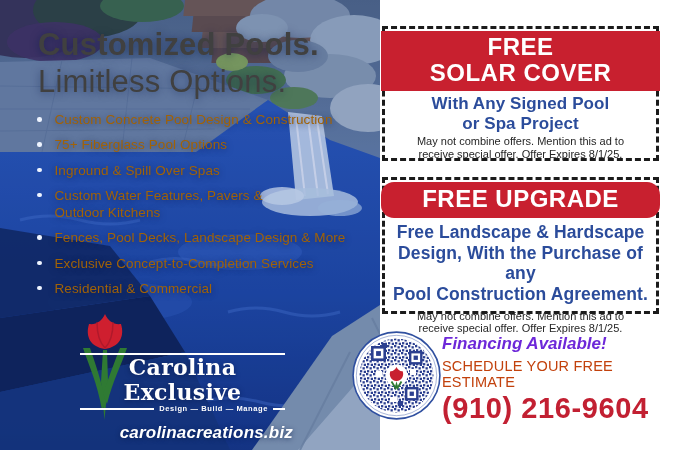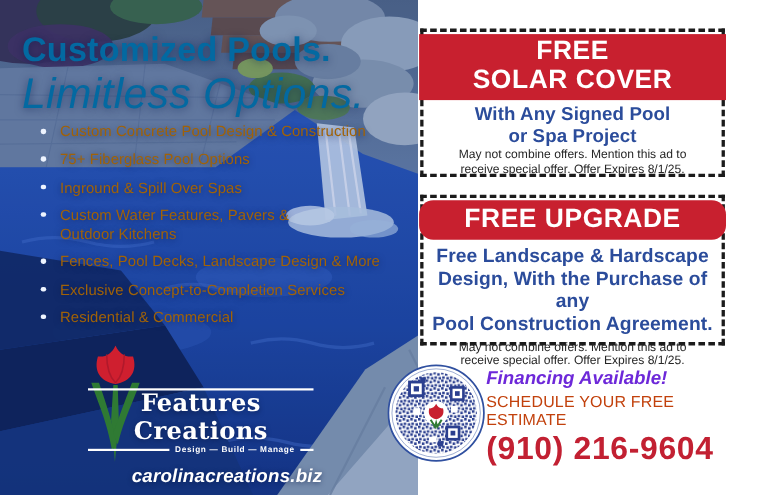--- a/index.html
+++ b/index.html
@@ -6,24 +6,24 @@
   * { box-sizing:border-box; }
   .ad {
     position:relative; width:690px; height:450px; background:#ffffff;
     font-family:"Liberation Sans", sans-serif; overflow:hidden;
   }
 
   
   .photo-panel { position:absolute; left:0; top:0; width:380px; height:450px; overflow:hidden; }
   .scene { position:absolute; left:0; top:0; width:380px; height:450px; display:block; }
 
-  .headline { position:absolute; left:20px; top:28px; color:#0369a1; z-index:3;
+  .headline { position:absolute; left:38px; top:28px; color:#404040; z-index:3;
               text-shadow:0 1px 8px rgba(8,24,70,.55); }
   .headline-primary { font-size:31px; font-weight:700; line-height:1.08; letter-spacing:.2px; }
-  .headline-secondary { font-size:39px; font-style:italic; font-weight:400; line-height:1.08; letter-spacing:.2px; margin-top:4px; }
+  .headline-secondary { font-size:31px; font-weight:400; line-height:1.08; letter-spacing:.2px; margin-top:4px; }
 
   .features { position:absolute; left:37px; top:111px; z-index:3; margin:0; padding:0; list-style:none;
               color:#a16207; text-shadow:0 1px 6px rgba(8,24,70,.55); }
   .features li { display:flex; align-items:flex-start; margin-bottom:8px; font-size:13.5px; line-height:1.28; }
   .features .dot { width:4.5px; height:4.5px; border-radius:50%; background:#eef4ff; margin:6px 13px 0 0; flex:none; }
   .features .txt { white-space:pre-line; letter-spacing:.1px; }
 
   .logo { position:absolute; left:80px; top:312px; width:205px; z-index:3; color:#fff; }
   .tulip-icon { position:absolute; left:-7px; top:2px; width:64px; height:110px; z-index:1; }
   .logo-text { position:relative; z-index:2; margin-top:41px; }
@@ -189,21 +189,21 @@
       <svg class="tulip-icon" viewBox="0 0 64 110">
         <path d="M34 36 L30 36 L28 68 L31.5 106 L35 68 Z" fill="#2f7a33"></path>
         <path d="M10 34 C16 52 24 68 29 96 L33 88 C27 62 21 46 17 34 Z" fill="#2f7a33"></path>
         <path d="M54 34 C48 52 40 66 34 90 L30 80 C37 60 43 44 47 34 Z" fill="#2f7a33"></path>
         <path d="M32 0 C29 7 23 11 16 10 C12 23 18 33 32 35 C46 33 52 23 48 10 C41 11 35 7 32 0 Z" fill="#cf1f2f"></path>
         <path d="M24 8 C24 20 27 29 32 34" stroke="#a8182a" stroke-width="1.4" fill="none" opacity="0.8"></path>
         <path d="M40 8 C40 20 37 29 32 34" stroke="#a8182a" stroke-width="1.4" fill="none" opacity="0.8"></path>
       </svg>
       <div class="logo-text">
         <div class="rule-top"></div>
-        <div class="company-name">Features Creations</div>
+        <div class="company-name">Carolina Exclusive</div>
         <div class="logo-bottom">
           <span class="rule"></span>
           <span class="company-tagline">Design — Build — Manage</span>
           <span class="rule-end"></span>
         </div>
       </div>
       <div class="company-website">carolinacreations.biz</div>
     </div>
   </div>
 

